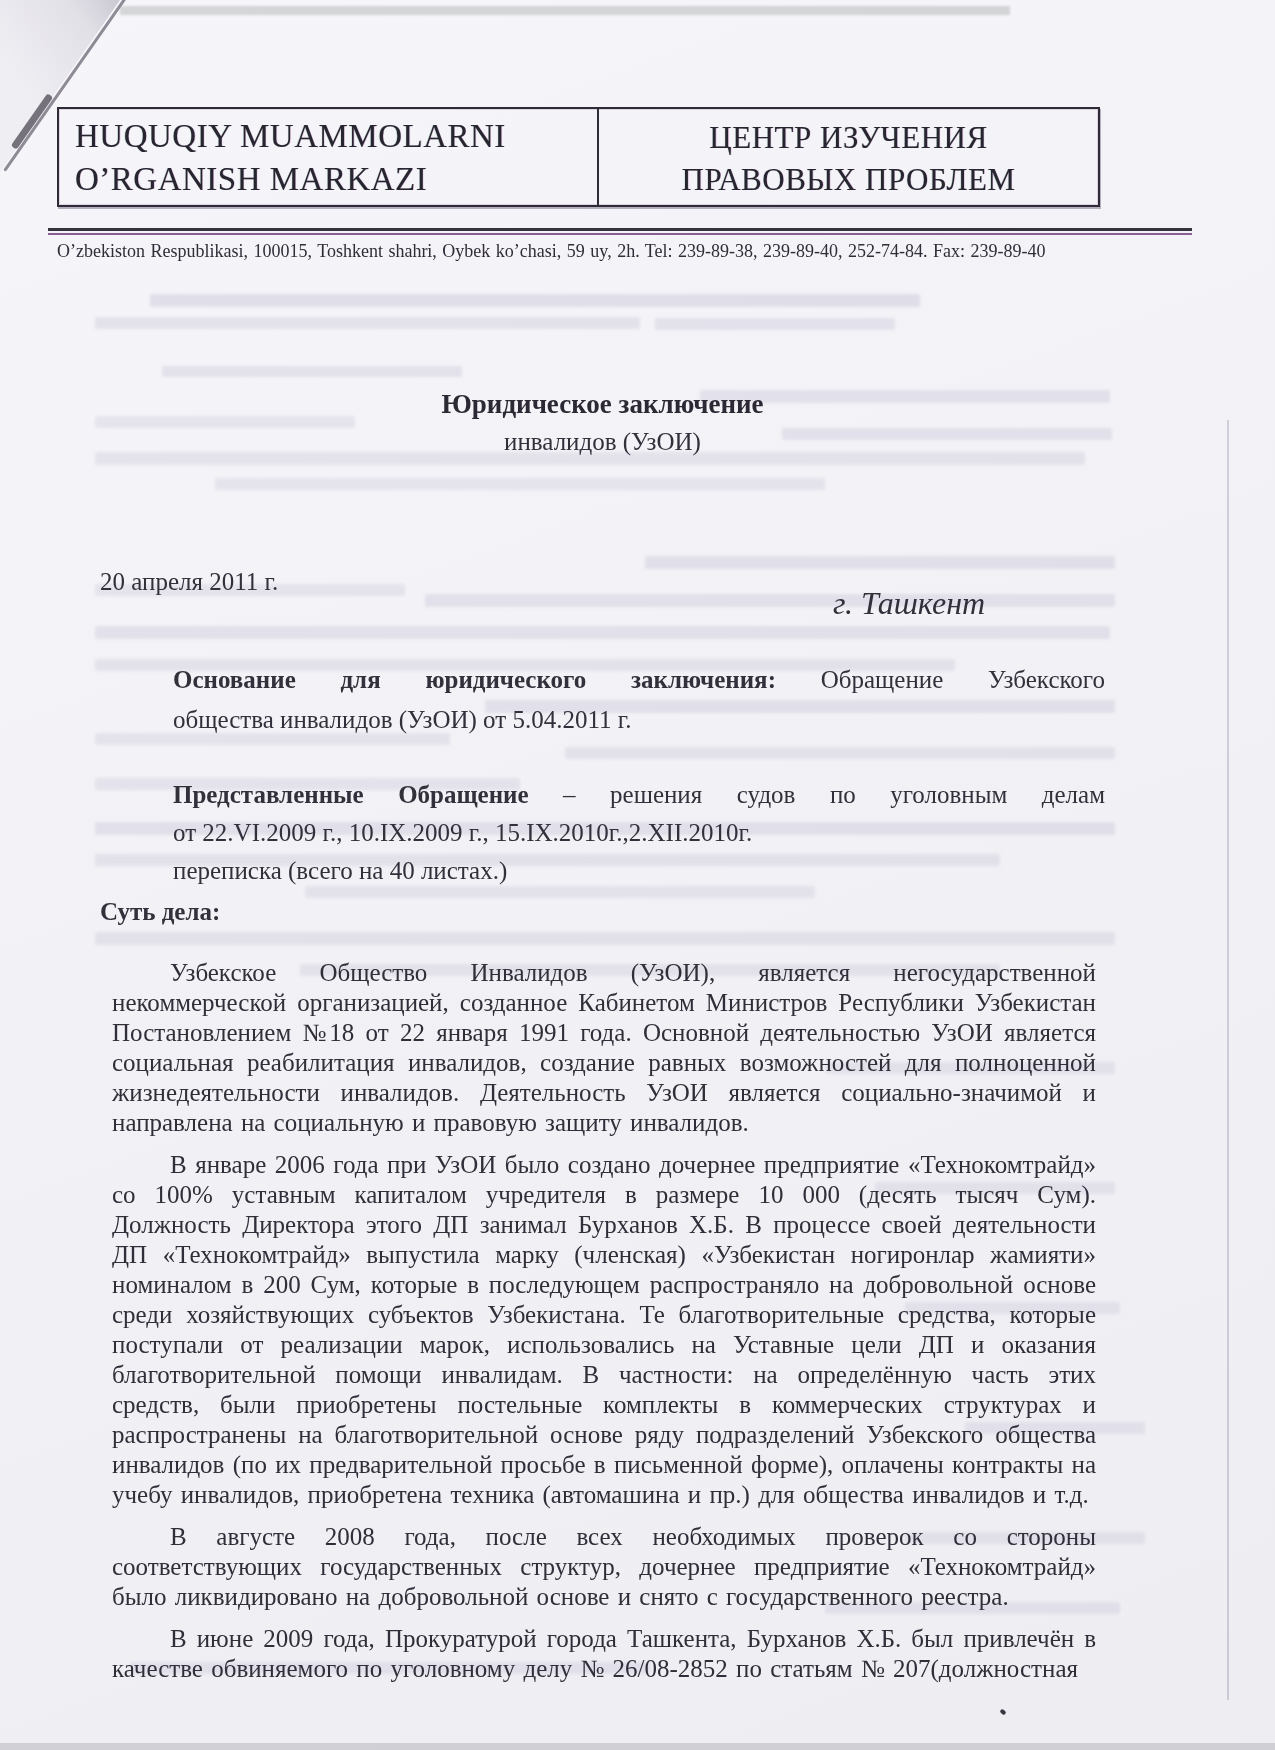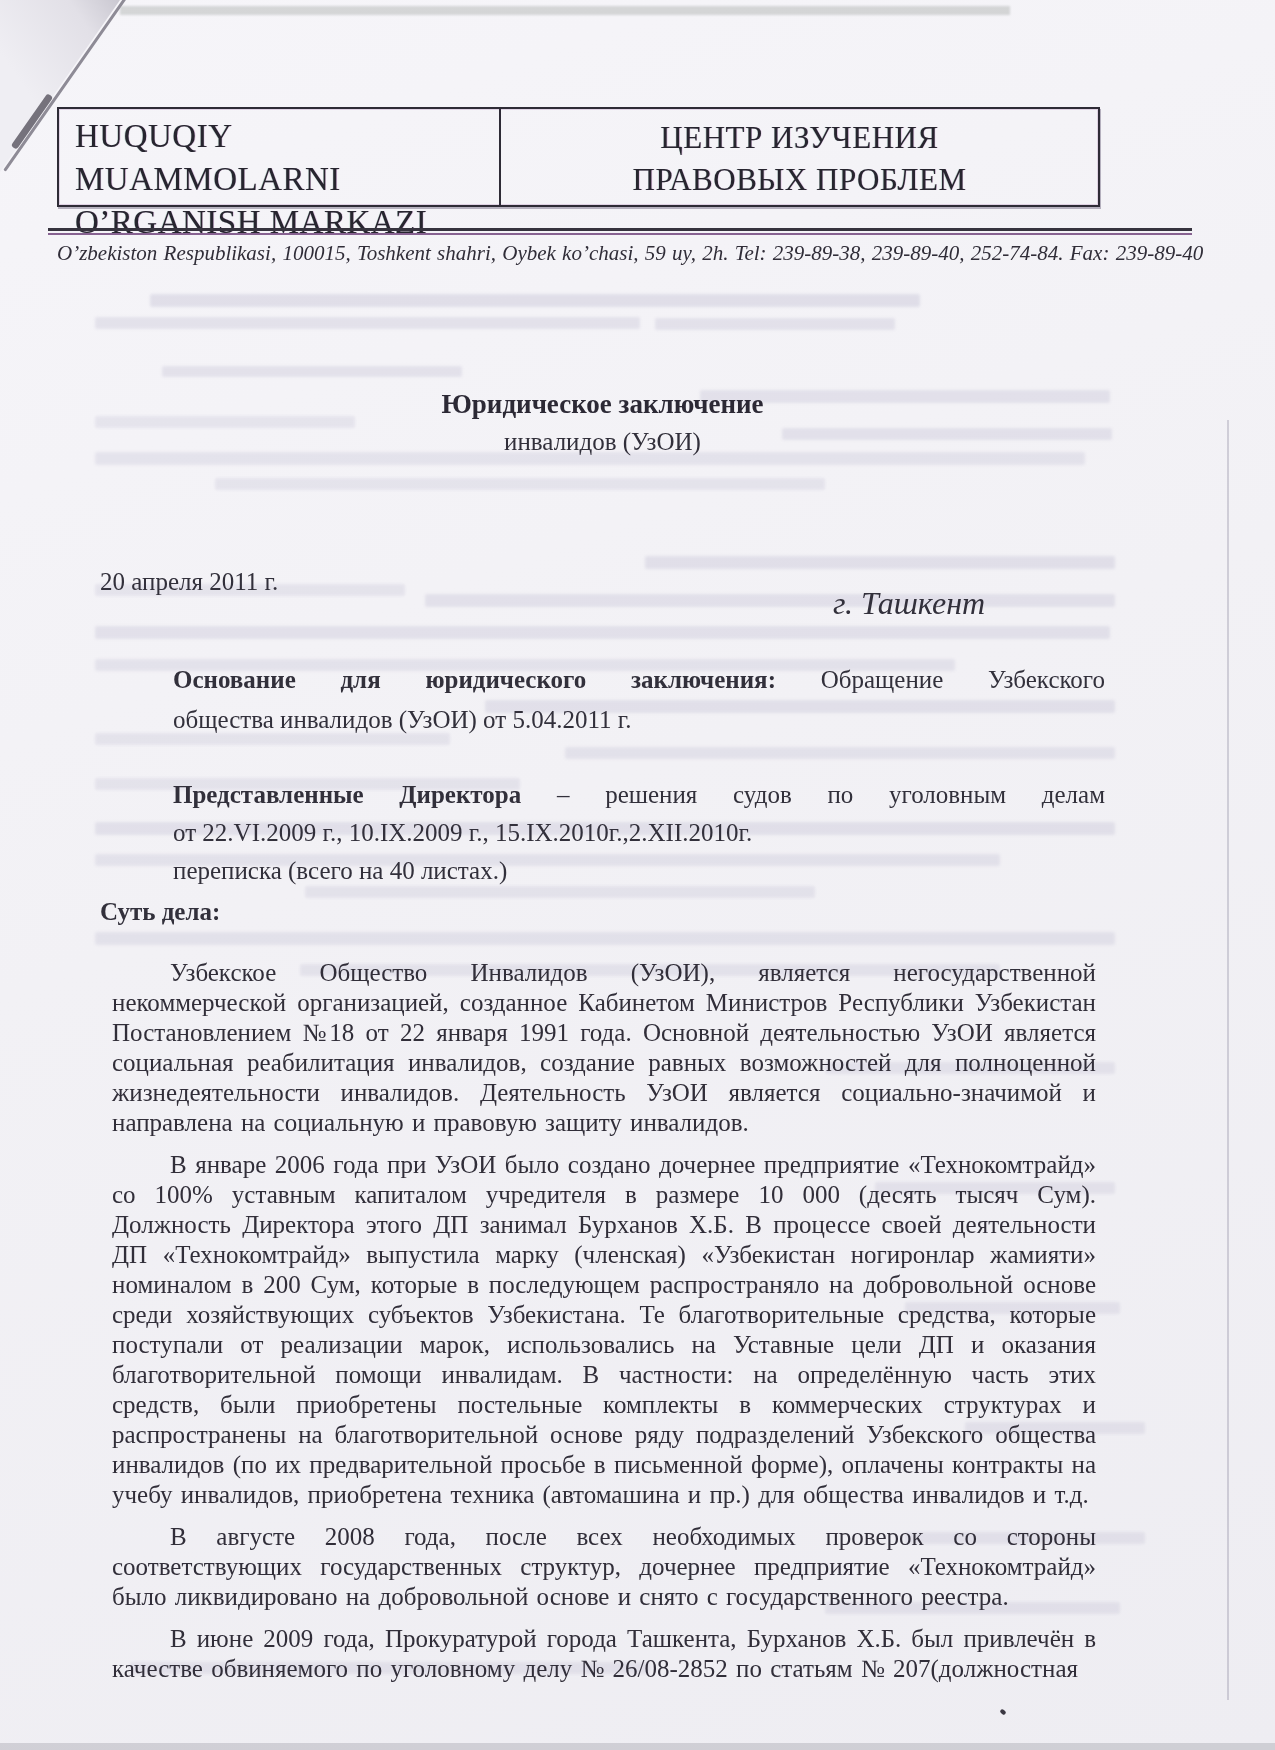--- a/index.html
+++ b/index.html
@@ -54,41 +54,41 @@
   }
   
   .letterhead{position:absolute;left:57px;top:107px;width:1043px;z-index:5;}
   .lh-box{
     display:flex;width:1043px;height:100px;box-sizing:border-box;
     border:2px solid #2e2b36;
     box-shadow:1px 2px 0 rgba(105,95,120,.45), inset 0 0 0 1px rgba(130,60,140,.18);
     background:transparent;
   }
   .lh-left{
-    width:440px;box-sizing:border-box;padding:6px 0 0 16px;
+    width:538px;box-sizing:border-box;padding:6px 0 0 16px;
     font-size:33px;letter-spacing:.5px;line-height:43px;color:#27252f;
     text-shadow:.6px 0 0 rgba(150,40,150,.25), -.6px 0 0 rgba(0,110,60,.2);
   }
   .lh-right{
     flex:1;box-sizing:border-box;border-left:2px solid #2e2b36;
     text-align:center;padding-top:8px;
     font-size:31px;letter-spacing:.5px;line-height:42px;color:#27252f;
     text-shadow:.6px 0 0 rgba(150,40,150,.25), -.6px 0 0 rgba(0,110,60,.2);
   }
   .lh-rule{
     position:absolute;left:-9px;top:121px;width:1144px;height:0;
     border-top:3px solid #36333e;
   }
   .lh-rule::after{
     content:"";display:block;margin-top:2px;height:2px;
     background:#6b3d77;opacity:.8;
   }
   .lh-address{
     position:absolute;left:0;top:134px;width:1180px;
-    font-size:21px;white-space:nowrap;color:#302d38;word-spacing:1px;font-style:italic;
+    font-size:18px;white-space:nowrap;color:#302d38;word-spacing:1px;
   }
   
   .title-block{
     position:absolute;left:100px;top:386px;width:1005px;
     text-align:center;z-index:5;line-height:37px;
   }
   .doc-title{font-size:27px;font-weight:bold;color:#2c2935;}
   .doc-subtitle{font-size:25px;color:#32303b;}
   .date{position:absolute;left:100px;top:568px;font-size:25px;z-index:5;}
   .city{position:absolute;left:833px;top:585px;font-size:32px;z-index:5;font-style:italic;}
@@ -176,21 +176,21 @@
 
   <div class="date" data-interactable="false">20 апреля 2011 г.</div>
   <div class="city" data-interactable="false">г. Ташкент</div>
 
   <div class="basis" data-interactable="false">
     <p class="jl" data-interactable="false"><span class="bu" data-interactable="false">Основание для юридического заключения:</span><span data-interactable="false"> Обращение Узбекского</span></p>
     <p data-interactable="false">общества инвалидов (УзОИ) от 5.04.2011 г.</p>
   </div>
 
   <div class="materials" data-interactable="false">
-    <p class="jl" data-interactable="false"><span class="bu" data-interactable="false">Представленные Директора</span><span data-interactable="false"> – решения судов по уголовным делам</span></p>
+    <p class="jl" data-interactable="false"><span class="bu" data-interactable="false">Представленные Обращение</span><span data-interactable="false"> – решения судов по уголовным делам</span></p>
     <p data-interactable="false">от 22.VI.2009 г., 10.IX.2009 г., 15.IX.2010г.,2.XII.2010г.</p>
     <p data-interactable="false">переписка (всего на 40 листах.)</p>
   </div>
 
   <div class="essence bu" data-interactable="false">Суть дела:</div>
 
   <div class="body-text" data-interactable="false">
     <p data-interactable="false">Узбекское Общество Инвалидов (УзОИ), является негосударственной некоммерческой организацией, созданное Кабинетом Министров Республики Узбекистан Постановлением №18 от 22 января 1991 года. Основной деятельностью УзОИ является социальная реабилитация инвалидов, создание равных возможностей для полноценной жизнедеятельности инвалидов. Деятельность УзОИ является социально-значимой и направлена на социальную и правовую защиту инвалидов.</p>
     <p data-interactable="false">В январе 2006 года при УзОИ было создано дочернее предприятие «Технокомтрайд» со 100% уставным капиталом учредителя в размере 10 000 (десять тысяч Сум). Должность Директора этого ДП занимал Бурханов Х.Б. В процессе своей деятельности ДП «Технокомтрайд» выпустила марку (членская) «Узбекистан ногиронлар жамияти» номиналом в 200 Сум, которые в последующем распространяло на добровольной основе среди хозяйствующих субъектов Узбекистана. Те благотворительные средства, которые поступали от реализации марок, использовались на Уставные цели ДП и оказания благотворительной помощи инвалидам. В частности: на определённую часть этих средств, были приобретены постельные комплекты в коммерческих структурах и распространены на благотворительной основе ряду подразделений Узбекского общества инвалидов (по их предварительной просьбе в письменной форме), оплачены контракты на учебу инвалидов, приобретена техника (автомашина и пр.) для общества инвалидов и т.д.</p>
     <p data-interactable="false">В августе 2008 года, после всех необходимых проверок со стороны соответствующих государственных структур, дочернее предприятие «Технокомтрайд» было ликвидировано на добровольной основе и снято с государственного реестра.</p>

